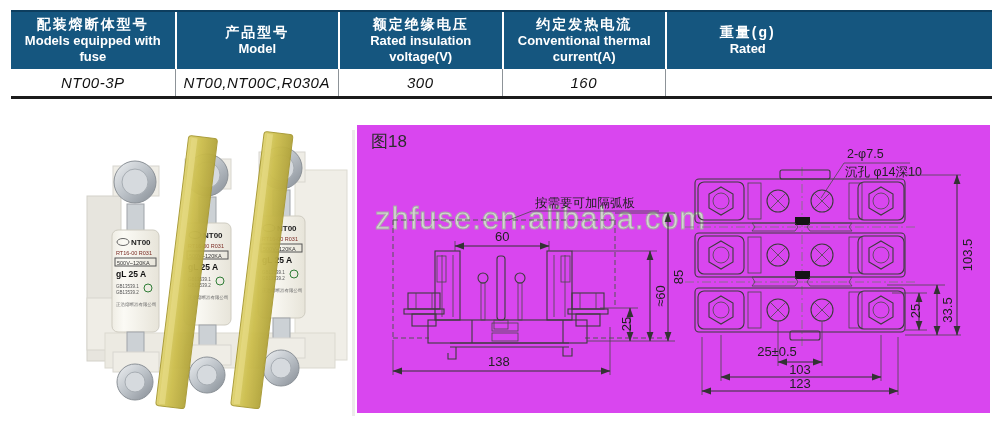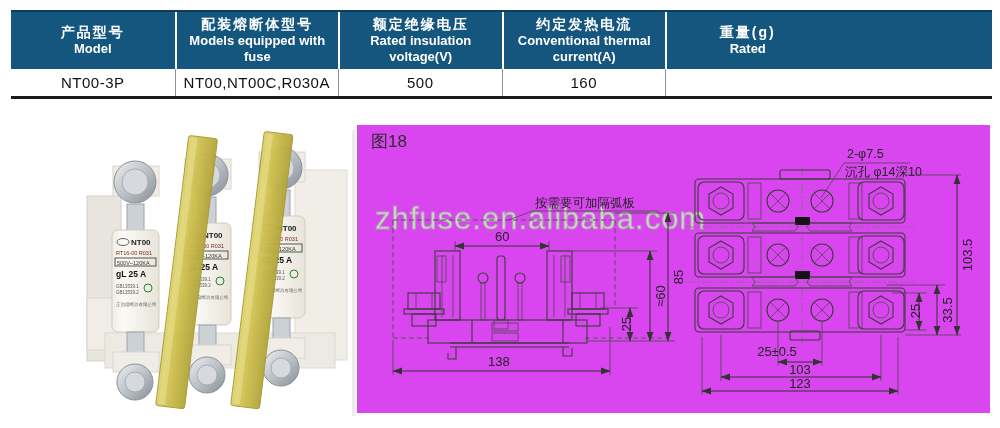--- a/index.html
+++ b/index.html
@@ -8,62 +8,62 @@
   
   #spec-table{position:absolute;left:11px;top:10px;width:981px;}
   .thead{display:grid;grid-template-columns:repeat(6,1fr);height:57px;background:#15567f;
          border-top:2px solid #0d3e5f;color:#fff;text-align:center;}
   .th{display:flex;flex-direction:column;justify-content:center;align-items:center;
       padding:1px 6px;line-height:1.22;}
   .th + .th{border-left:2px solid #ffffff;}
   .th .zh{font-size:14px;font-weight:bold;letter-spacing:2px;}
   .th .en{font-size:13px;font-weight:bold;}
   .trow{display:grid;grid-template-columns:repeat(6,1fr);height:27px;background:#fff;
-        border-bottom:3px solid #1b1b1b;color:#111;text-align:center;}
+        border-bottom:3px solid #1b1b1b;color:#111;text-align:center;font-style:italic;}
   .td{display:flex;justify-content:center;align-items:center;font-size:15px;letter-spacing:.5px;}
   .td + .td{border-left:1px solid #8d9398;}
   
   #photo{position:absolute;left:85px;top:128px;width:272px;height:292px;}
   #photo-edge{position:absolute;left:352px;top:130px;width:3px;height:286px;background:#ececea;}
   
   #figure-panel{position:absolute;left:357px;top:125px;width:633px;height:288px;background:#d946ef;}
   svg text{font-family:"Liberation Sans", sans-serif;}
 </style>
 </head>
 <body>
 
 <div id="page">
 
   <div id="spec-table">
     <div class="thead">
       <div class="th">
+        <span class="zh">配装熔断体型号</span>
+        <span class="en">Models equipped with fuse</span>
+      </div>
+      <div class="th">
         <span class="zh">产品型号</span>
         <span class="en">Model</span>
-      </div>
-      <div class="th">
-        <span class="zh">配装熔断体型号</span>
-        <span class="en">Models equipped with fuse</span>
       </div>
       <div class="th">
         <span class="zh">额定绝缘电压</span>
         <span class="en">Rated insulation voltage(V)</span>
       </div>
       <div class="th">
         <span class="zh">约定发热电流</span>
         <span class="en">Conventional thermal current(A)</span>
       </div>
       <div class="th">
         <span class="zh">重量(g)</span>
         <span class="en">Rated</span>
       </div>
     </div>
     <div class="trow">
       <div class="td">NT00-3P</div>
       <div class="td">NT00,NT00C,R030A</div>
-      <div class="td">500</div>
+      <div class="td">300</div>
       <div class="td">160</div>
       <div class="td"></div>
     </div>
   </div>
 
   <div id="photo-edge"></div>
   <svg id="photo" viewBox="0 0 272 292">
     <defs>
       <linearGradient id="metal" x1="0" y1="0" x2="1" y2="1">
         <stop offset="0" stop-color="#eef0f2"></stop>

